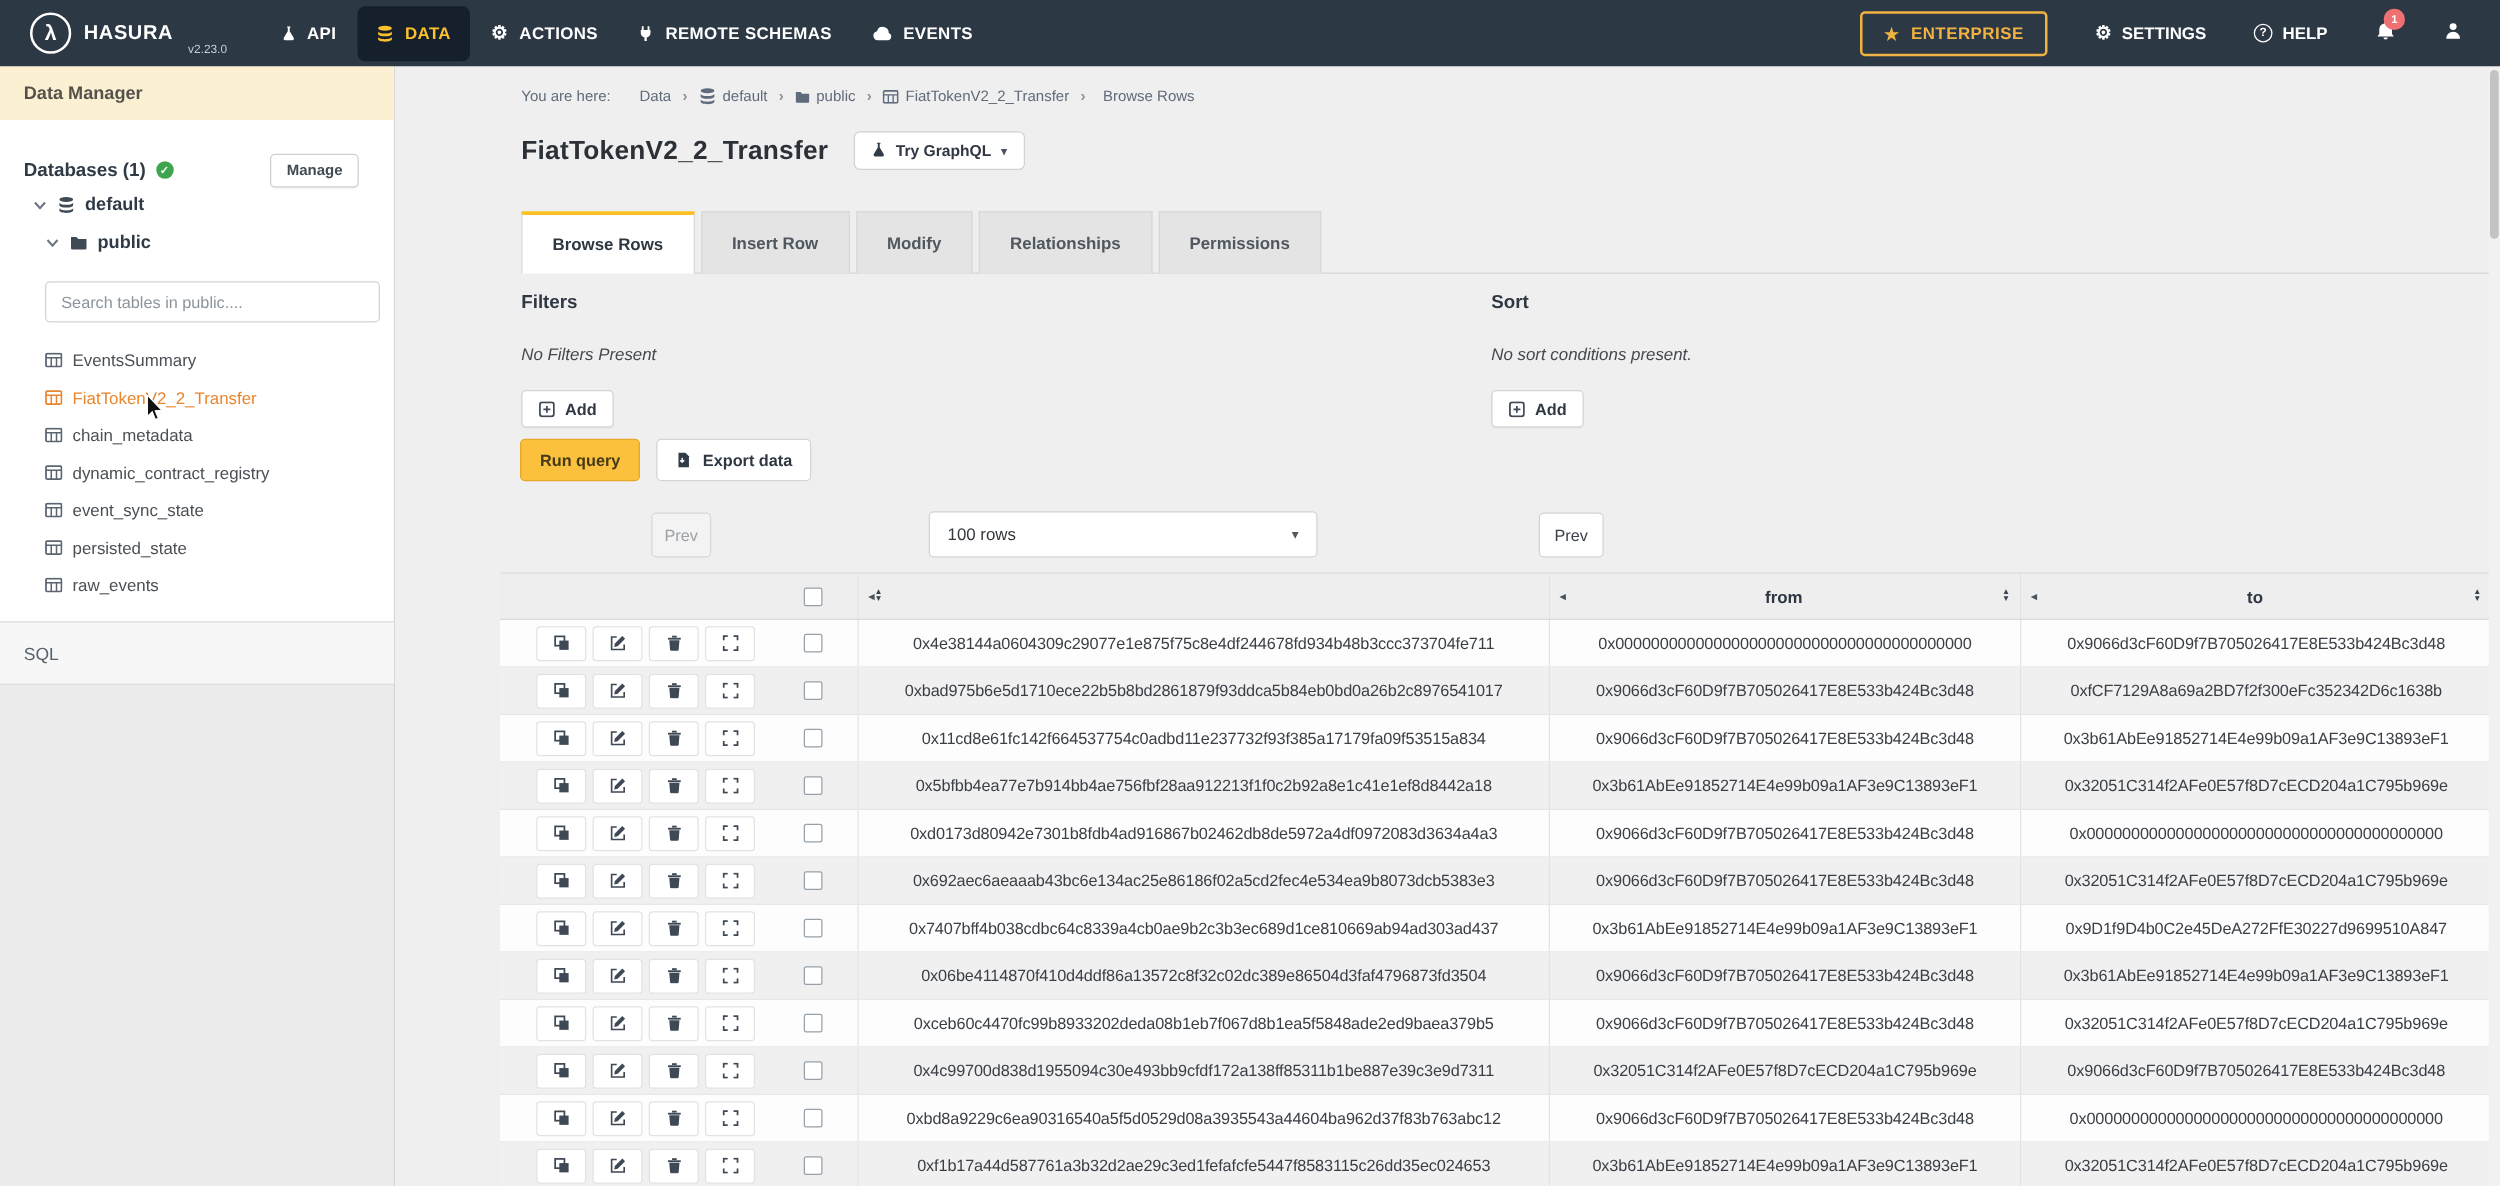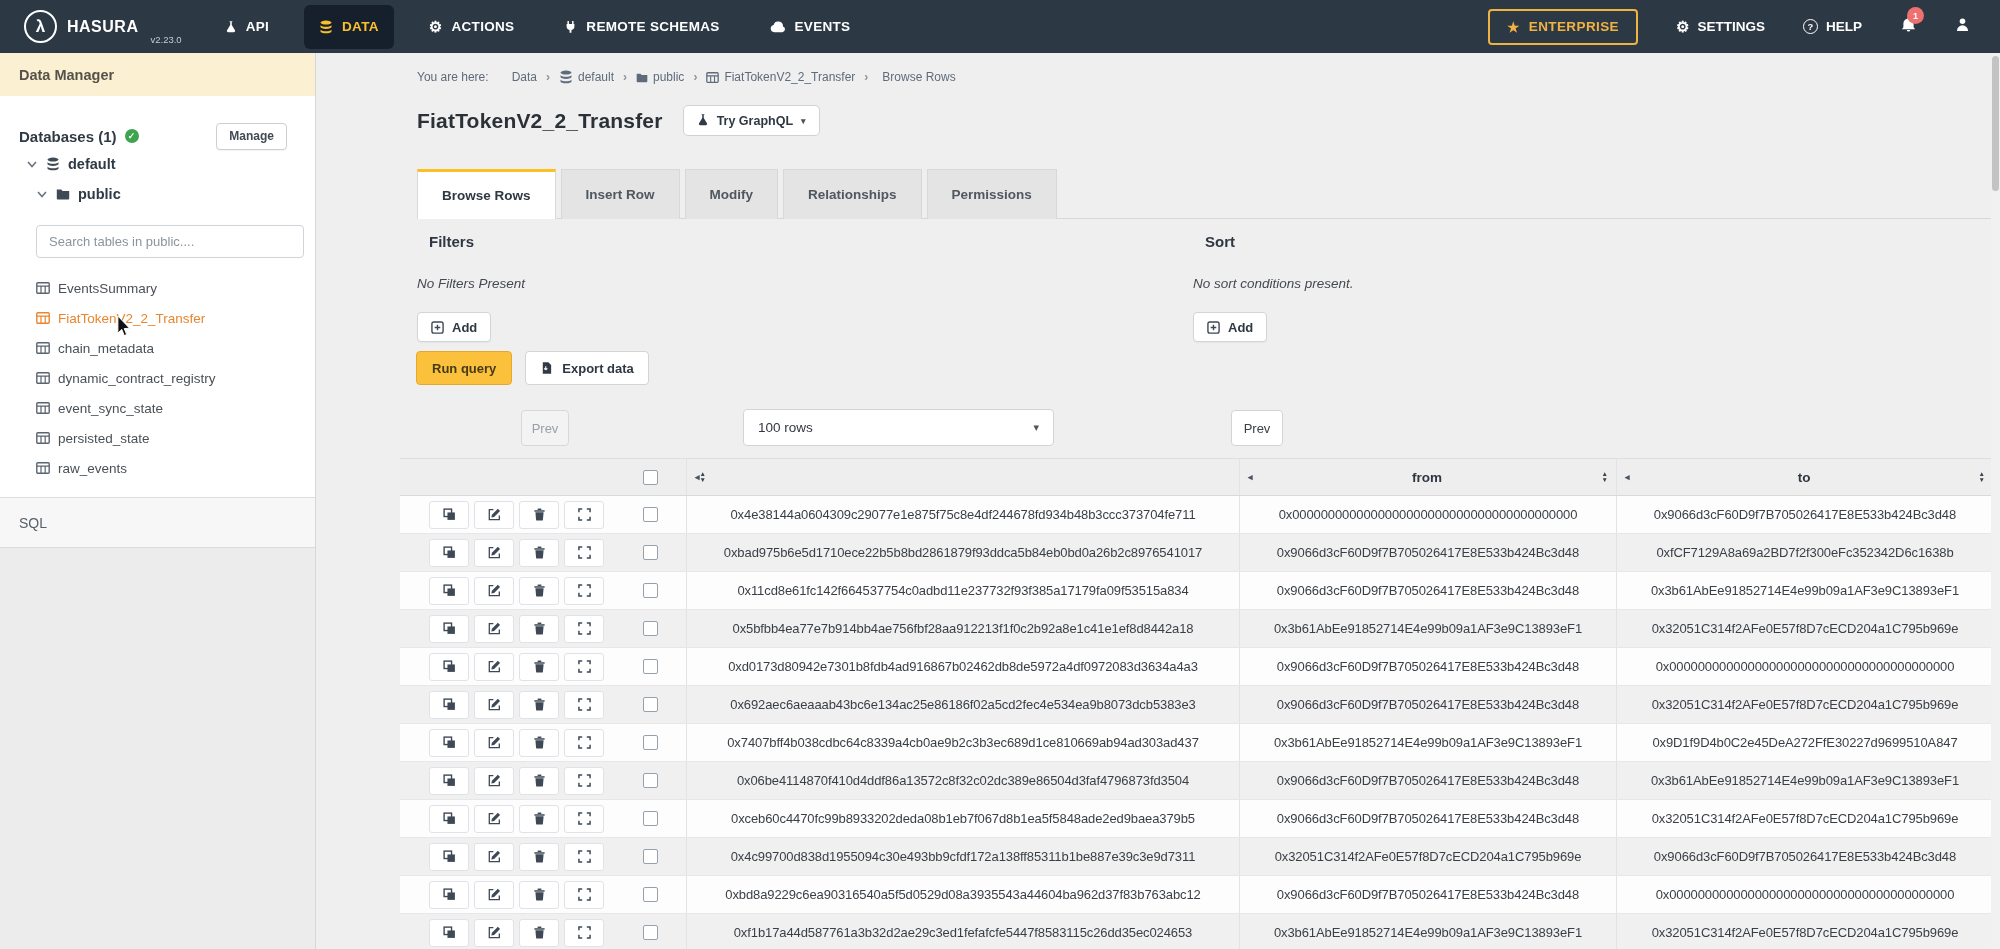--- a/index.html
+++ b/index.html
@@ -9,21 +9,21 @@
 
   
   .hdr { position:absolute; top:0; left:0; width:2000px; height:53px; background:#2d3845;
          display:flex; align-items:center; color:#fff; z-index:5; }
   .brand { display:flex; align-items:center; gap:10px; padding:0 22px 0 24px; }
   .logo-circle { width:33px; height:33px; border:2.5px solid #fff; border-radius:50%;
                  display:flex; align-items:center; justify-content:center;
                  font-size:17px; font-weight:bold; color:#fff; }
   .brand-name { font-size:16px; font-weight:bold; letter-spacing:.5px; }
   .brand-ver { font-size:9.5px; color:#c4ccd4; margin-left:2px; align-self:flex-start; margin-top:26px; }
-  .hdr-items { display:flex; align-items:center; gap:20px; margin-left:6px; }
+  .hdr-items { display:flex; align-items:center; gap:2px; margin-left:6px; }
   .hdr-item { height:44px; padding:0 15px; border-radius:6px; display:flex; align-items:center;
               gap:9px; font-size:13.5px; font-weight:bold; letter-spacing:.3px; cursor:pointer; white-space:nowrap; }
   .hdr-item .nav-ico { display:flex; align-items:center; font-size:15px; line-height:1; }
   .hdr-item.active { background:#16202c; color:#fbc12d; }
   .hdr-right { margin-left:auto; display:flex; align-items:center; gap:38px; padding-right:30px; }
   .ent-btn { display:flex; align-items:center; gap:9px; border:2px solid #f0b243; color:#f0b243;
              border-radius:4px; height:36px; padding:0 17px; font-size:13.5px; font-weight:bold;
              letter-spacing:.4px; background:transparent; cursor:pointer; }
   .hdr-link { display:flex; align-items:center; gap:8px; font-size:13.5px; font-weight:bold; cursor:pointer; }
   .q-circle { width:15px; height:15px; border:1.6px solid #fff; border-radius:50%; font-size:9.5px;
@@ -84,21 +84,21 @@
 
   .tabs { position:absolute; top:116px; left:101px; right:0; height:50px; display:flex;
           border-bottom:1px solid #d8d8d8; }
   .tab { height:50px; padding:0 24px; margin-right:5px; display:flex; align-items:center;
          background:#e4e4e5; border:1px solid #d8d8d8; border-bottom:none; font-size:13.5px;
          font-weight:bold; color:#50575f; cursor:pointer; }
   .tab.active { background:#fff; border-top:3px solid #fbc124; color:#2e3742; margin-bottom:-1px; }
 
   .fs-block { position:absolute; top:180px; width:420px; }
   .fs-filters { left:101px; } .fs-sort { left:877px; }
-  .fs-title { font-size:15px; font-weight:bold; color:#2e3742;margin-left:12px; }
+  .fs-title { font-size:15px; font-weight:bold; color:#2e3742; }
   .fs-empty { margin-top:26px; font-size:13.5px; font-style:italic; color:#45494e; }
   .add-btn { margin-top:21px; height:30px; padding:0 13px; display:inline-flex; align-items:center; gap:8px;
              background:#fff; border:1px solid #d4d4d4; border-radius:4px; font-size:13px; font-weight:bold;
              color:#2e3742; cursor:pointer; box-shadow:0 1px 1px rgba(0,0,0,.04); }
   .add-btn svg { color:#3e4955; }
 
   .query-row { position:absolute; top:298px; left:100px; display:flex; gap:13px; }
   .runq-btn { height:34px; padding:0 15px; background:#fbc13d; border:1px solid #e5a92a; border-radius:4px;
               font-size:13px; font-weight:bold; color:#453a16; cursor:pointer; }
   .export-btn { height:34px; padding:0 14px; display:inline-flex; align-items:center; gap:9px; background:#fff;

